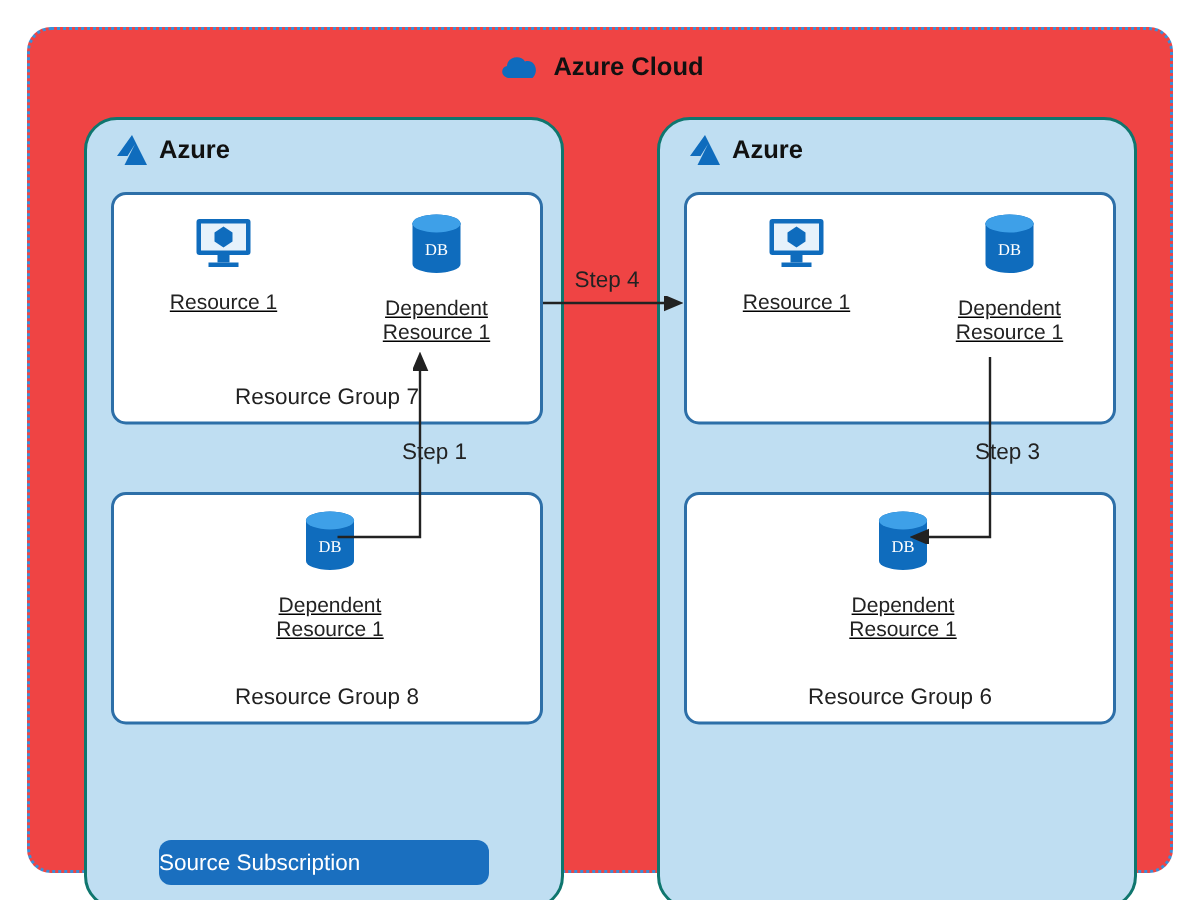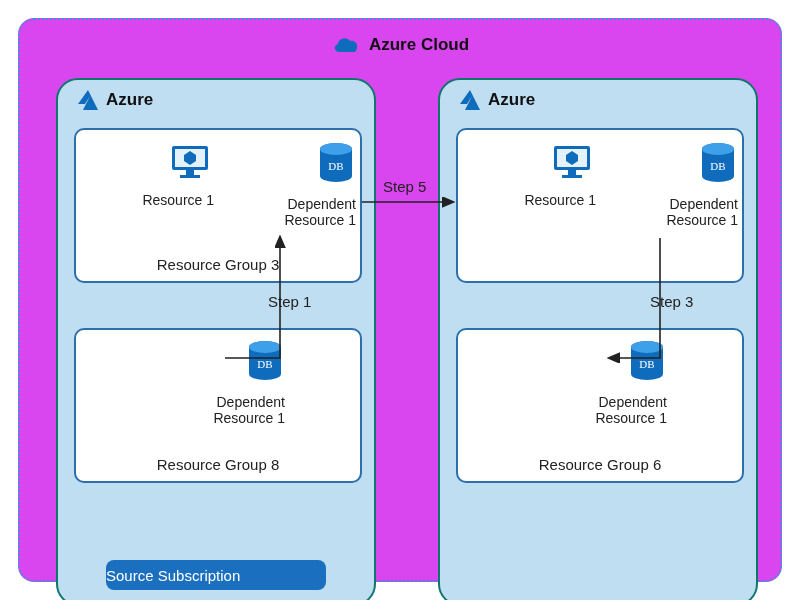--- a/index.html
+++ b/index.html
@@ -9,21 +9,21 @@
     width: 800px;
     height: 600px;
     position: relative;
   }
   .cloud-frame {
     position: absolute;
     left: 18px; top: 18px;
     width: 764px; height: 564px;
     border: 2px dotted #3b8ed7;
     border-radius: 16px;
-    background: #d946ef;
+    background: #ef4444;
   }
   .cloud-title {
     position: absolute;
     left: 0; top: 14px; width: 100%;
     text-align: center;
     font-weight: 700;
     font-size: 17px;
     color: #111;
   }
   .cloud-title svg { vertical-align: -6px; margin-right: 8px; }
@@ -66,22 +66,23 @@
   .rg-label {
     position: absolute;
     left: 0; bottom: 8px; width: 100%;
     text-align: center;
     font-size: 15px;
     color: #222;
   }
 
   .res-item {
     position: absolute;
-    text-align: right;
+    text-align: center;
     width: 130px;
+    text-decoration: underline;
   }
   .res-item .lbl {
     font-size: 14px;
     color: #222;
     line-height: 1.15;
     margin-top: 6px;
   }
 
   .step-label {
     position: absolute;
@@ -140,21 +141,21 @@
       </div>
       <div class="res-item" style="left:150px; top:12px;">
         <svg width="40" height="44" viewBox="0 0 40 44">
           <ellipse cx="20" cy="7" rx="16" ry="6" fill="#0f6cbd"></ellipse>
           <path d="M4 7 V34 a16 6 0 0 0 32 0 V7" fill="#0f6cbd"></path>
           <ellipse cx="20" cy="7" rx="16" ry="6" fill="#3ea0e8"></ellipse>
           <text x="20" y="28" text-anchor="middle" font-size="11" fill="#fff" font-family="Segoe UI">DB</text>
         </svg>
         <div class="lbl">Dependent Resource 1</div>
       </div>
-      <div class="rg-label">Resource Group 3</div>
+      <div class="rg-label">Resource Group 7</div>
     </div>
 
     <div class="step-label" style="left:210px; top:213px;">Step 1</div>
 
     <div class="rg rg-bot">
       <div class="res-item" style="left:79px; top:10px;">
         <svg width="40" height="44" viewBox="0 0 40 44">
           <ellipse cx="20" cy="7" rx="16" ry="6" fill="#0f6cbd"></ellipse>
           <path d="M4 7 V34 a16 6 0 0 0 32 0 V7" fill="#0f6cbd"></path>
           <ellipse cx="20" cy="7" rx="16" ry="6" fill="#3ea0e8"></ellipse>
@@ -210,21 +211,21 @@
           <ellipse cx="20" cy="7" rx="16" ry="6" fill="#3ea0e8"></ellipse>
           <text x="20" y="28" text-anchor="middle" font-size="11" fill="#fff" font-family="Segoe UI">DB</text>
         </svg>
         <div class="lbl">Dependent Resource 1</div>
       </div>
       <div class="rg-label">Resource Group 6</div>
     </div>
 
   </div>
 
-  <div class="step-label" style="left:363px; top:158px;">Step 5</div>
+  <div class="step-label" style="left:363px; top:158px;">Step 4</div>
 
   <svg class="arrow-line" style="left:0; top:0;" width="764" height="564">
     <defs>
       <marker id="ah" markerWidth="8" markerHeight="8" refX="6" refY="3" orient="auto">
         <path d="M0,0 L7,3 L0,6 Z" fill="#222"></path>
       </marker>
     </defs>
 
     <path d="M 205 338  L 260 338 L 260 218" stroke="#222" stroke-width="1.6" fill="none" marker-end="url(#ah)"></path>
 

